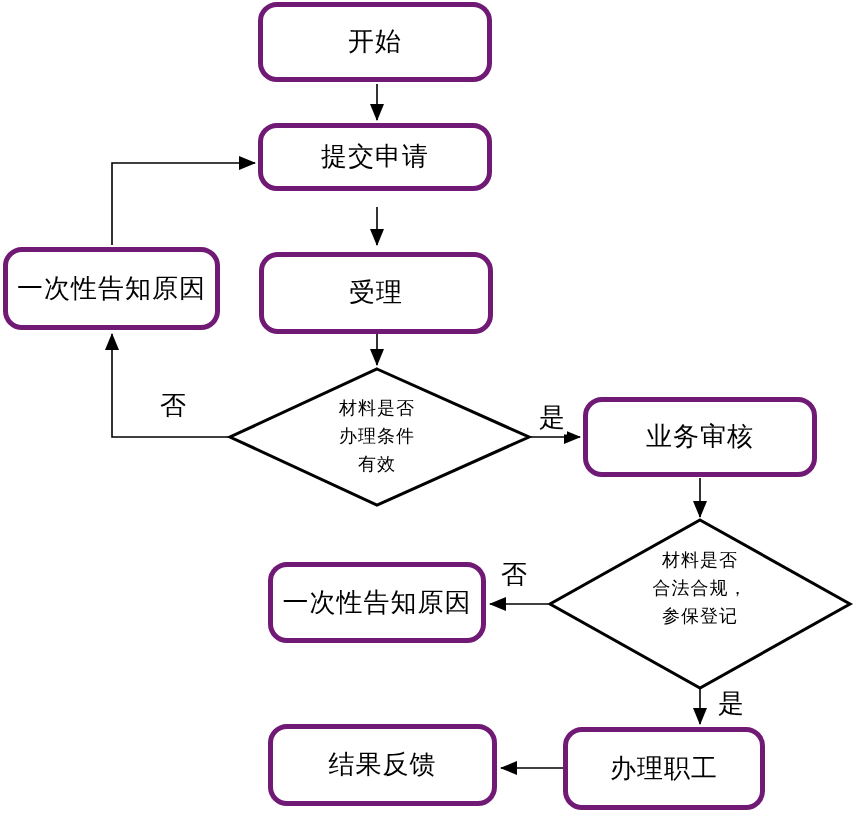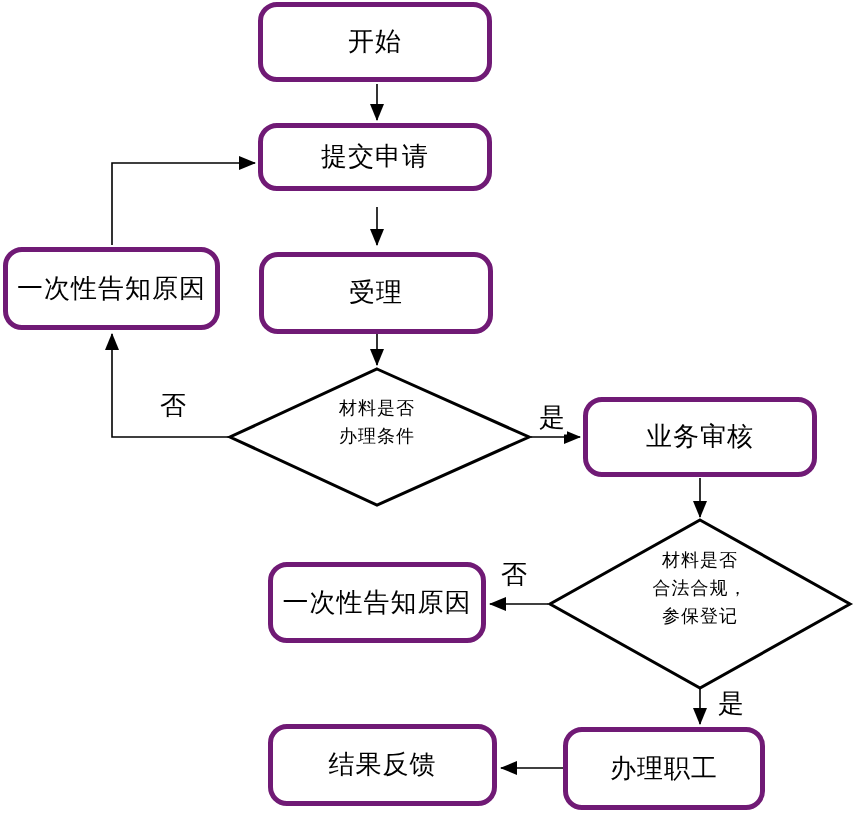--- a/index.html
+++ b/index.html
@@ -101,20 +101,21 @@
     <span>办理职工</span>
   </div>
 
   <div class="box" style="left:268px;top:724px;width:229px;height:82px">
     <span>结果反馈</span>
   </div>
 
   <div class="dtext" style="left:307px;top:394px;width:140px">
     <span>材料是否</span>
     <span>办理条件</span>
+    <span>有效</span>
   </div>
 
   <div class="dtext" style="left:625px;top:546px;width:150px">
     <span>材料是否</span>
     <span>合法合规，</span>
     <span>参保登记</span>
   </div>
 
   <div class="elabel" style="left:552px;top:417px">是</div>
   <div class="elabel" style="left:173px;top:405px">否</div>

